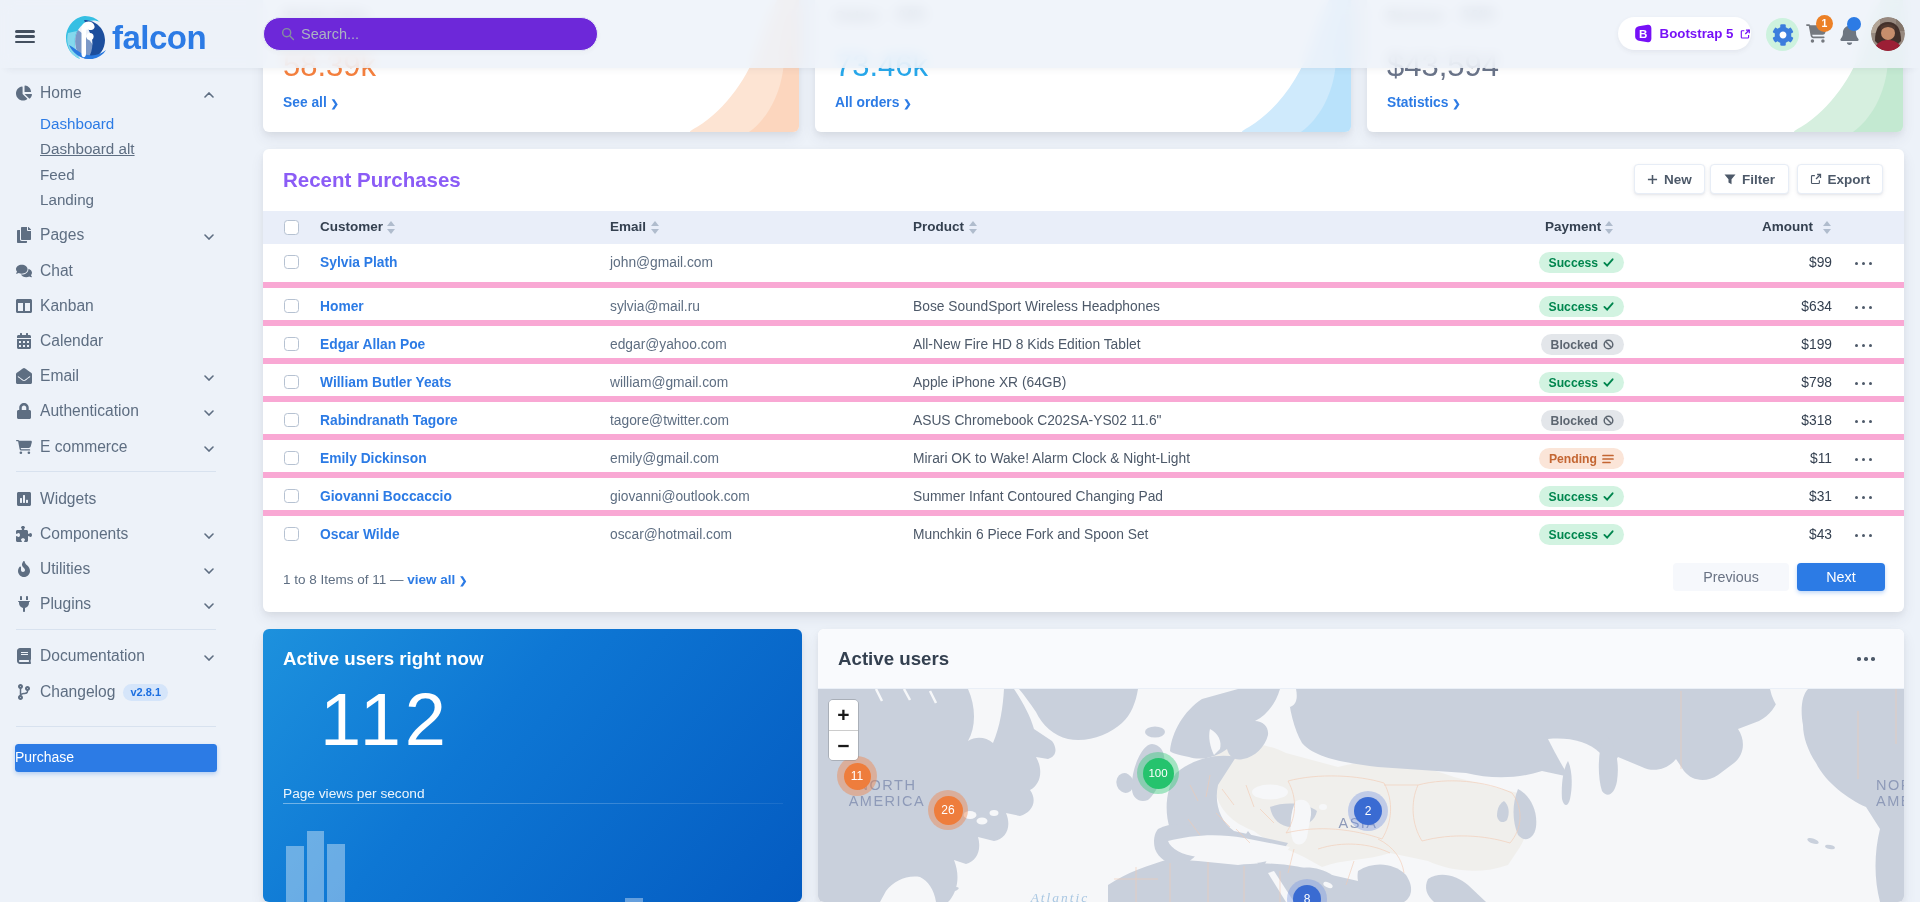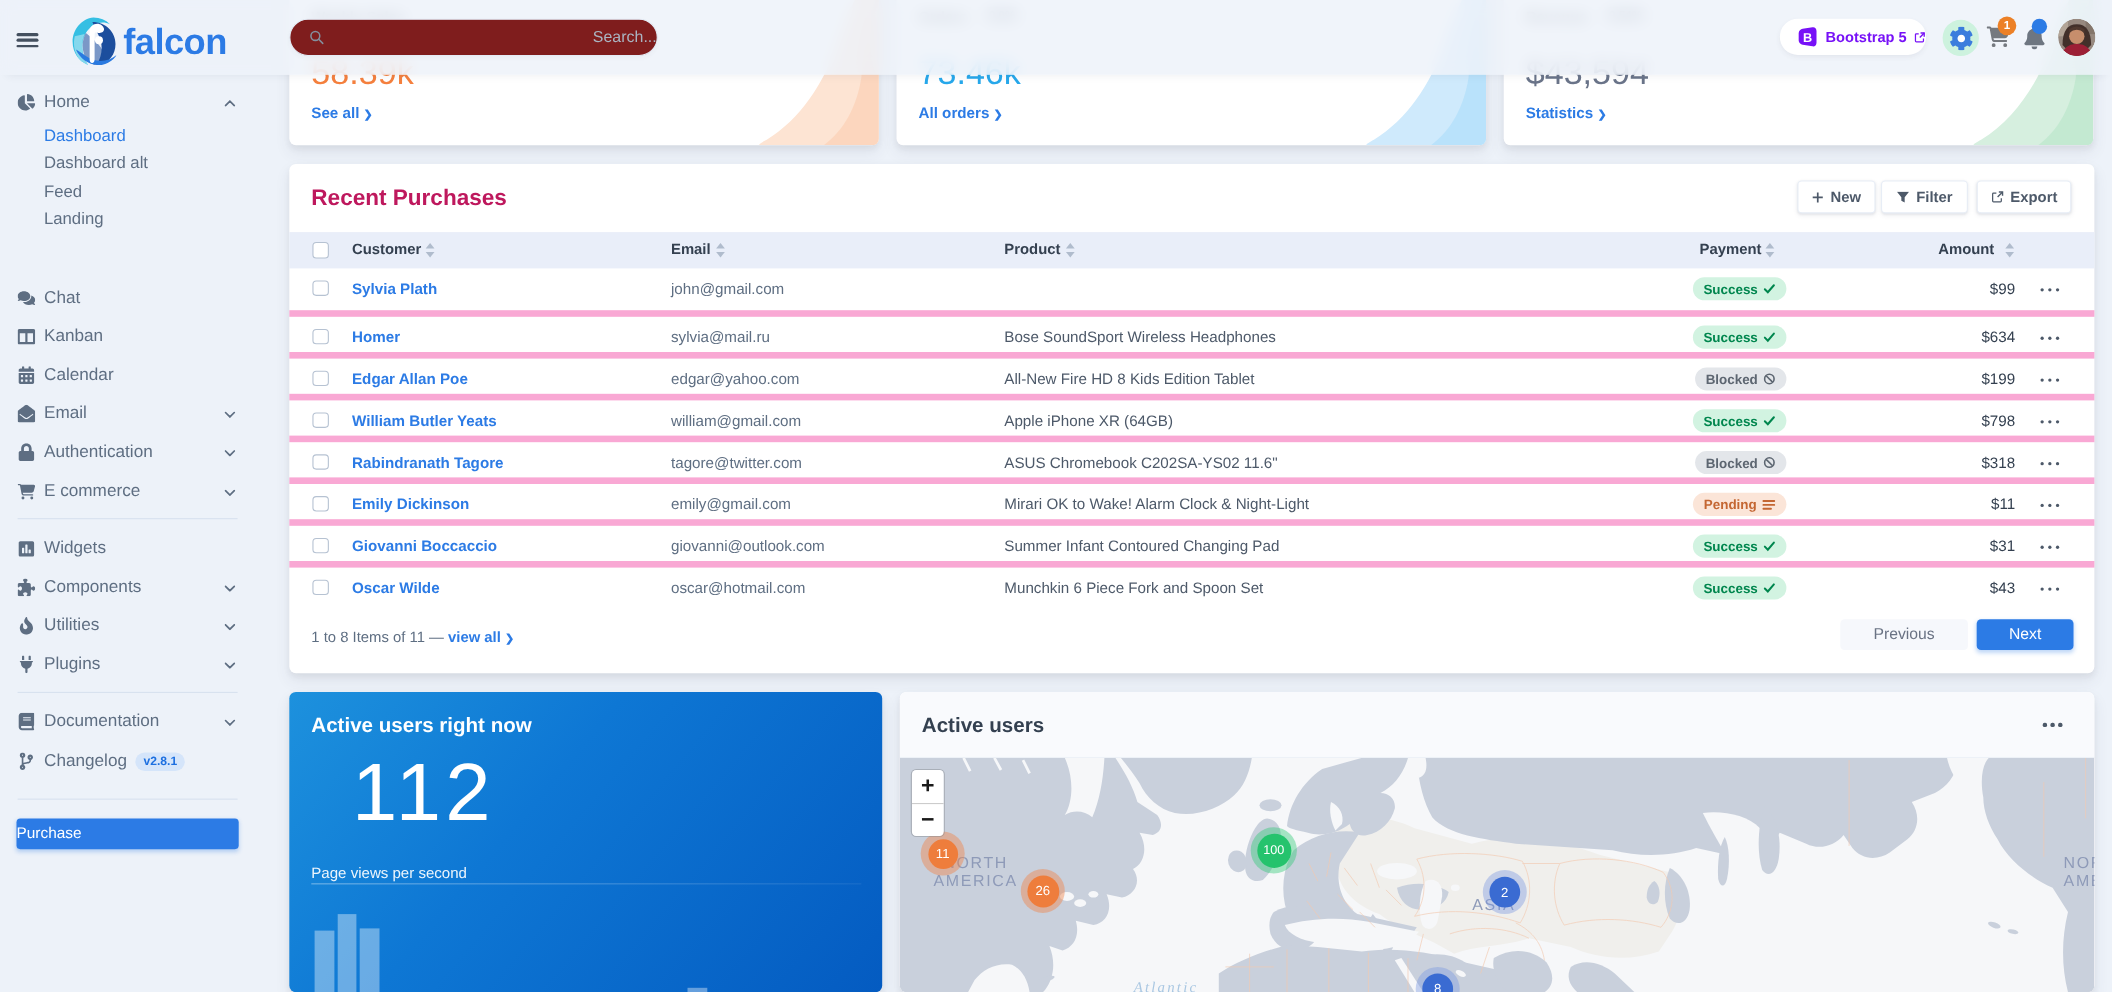--- a/index.html
+++ b/index.html
@@ -14,21 +14,21 @@
 .stat { top:-49px; height:181px; width:536px; overflow:hidden; }
 .stat .title { position:absolute; top:57px; left:20px; font-size:13.5px; font-weight:700; color:#344050; }
 .stat .pct { position:absolute; top:55px; font-size:10.5px; font-weight:700; padding:2px 6px; border-radius:10px; }
 .stat .num { position:absolute; top:97px; left:20px; font-size:31px; font-weight:500; letter-spacing:0; }
 .stat .link { position:absolute; top:144px; left:20px; font-size:13.8px; font-weight:700; color:#2c7be5; text-decoration:none; }
 .stat .link .ch { font-size:10px; letter-spacing:0; }
 .corner { position:absolute; top:0; right:0; bottom:0; width:112px; }
 
 
 #tablecard { left:263px; top:149px; width:1641px; height:463px; }
-.tc-title { position:absolute; left:20px; top:19px; font-size:20.5px; font-weight:700; color:#be185d; }
+.tc-title { position:absolute; left:20px; top:19px; font-size:20.5px; font-weight:700; color:#8b5cf6; }
 .btn-f { position:absolute; top:15px; height:30px; background:#fff; border:1px solid #e7edf6; border-radius:4px;
   box-shadow:0 1px 2px rgba(43,45,80,.08), 0 2px 5px rgba(43,45,80,.06); color:#4d5969; font-size:13.5px; font-weight:700;
   display:flex; align-items:center; justify-content:center; gap:6px; }
 .thead { position:absolute; left:0; top:62px; width:100%; height:32.5px; background:#e9eef9; }
 .thead .th { position:absolute; top:8px; font-size:13.5px; font-weight:700; color:#344050; }
 .cb { position:absolute; left:21px; width:14.5px; height:14.5px; background:#fff; border:1px solid #b6c2d2; border-radius:3.5px; }
 .sorticon { position:absolute; top:10px; width:8px; height:13px; }
 .sorticon:before { content:""; position:absolute; left:0; top:0; border-left:4px solid transparent; border-right:4px solid transparent; border-bottom:5px solid #b0bccd; }
 .sorticon:after { content:""; position:absolute; left:0; bottom:0; border-left:4px solid transparent; border-right:4px solid transparent; border-top:5px solid #b0bccd; }
 #tbody { position:absolute; left:0; top:94.5px; width:100%; }
@@ -98,23 +98,23 @@
 
 
 #navbar { position:absolute; left:0; top:0; width:1920px; height:68px; z-index:50;
   background:rgba(237,242,249,.84);
   -webkit-backdrop-filter:blur(7px); backdrop-filter:blur(7px);
   box-shadow:0 6px 8px -6px rgba(42,55,78,.09); }
 #burger { position:absolute; left:15px; top:30px; width:20px; }
 .bline { height:2.6px; background:#44505f; border-radius:2px; margin-bottom:2.8px; }
 #logoicon { position:absolute; left:64px; top:15px; width:42px; height:44px; }
 #logotext { position:absolute; left:112px; top:19px; font-size:33px; font-weight:700; color:#2c7be5; letter-spacing:-0.5px; }
-#searchbox { position:absolute; left:263px; top:17px; width:335px; height:34px; background:#7f1d1d;
+#searchbox { position:absolute; left:263px; top:17px; width:335px; height:34px; background:#6d28d9;
   border:1px solid #e4ebf5; border-radius:17px; display:flex; align-items:center;
-  font-size:14.5px; color:#aab4c1; box-shadow:0 2px 4px rgba(65,69,88,.04);justify-content:space-between; }
+  font-size:14.5px; color:#aab4c1; box-shadow:0 2px 4px rgba(65,69,88,.04); }
 #searchbox .mag { width:14px; height:14px; margin:0 6px 0 17px; }
 #bspill { position:absolute; left:1618px; top:17px; width:133px; height:33px; background:#fff;
   border-radius:17px; display:flex; align-items:center; box-shadow:0 2px 5px rgba(65,69,88,.08); }
 #bspill .bslogo { width:21px; height:19px; margin-left:16px; }
 #bspill .bstxt { color:#7711f7; font-weight:700; font-size:13.3px; margin-left:7px; }
 #bspill .extlink { width:12px; height:12px; margin-left:7px; }
 #gearwrap { position:absolute; left:1766px; top:18px; width:33px; height:33px; border-radius:50%;
   background:#cdf2de; display:flex; align-items:center; justify-content:center; }
 #cartwrap { position:absolute; left:1806px; top:23px; }
 .badge1 { position:absolute; left:10px; top:-8px; width:17px; height:17px; border-radius:50%;
@@ -430,23 +430,34 @@
           <svg viewBox="0 0 544 512">
             <path fill="#5e6e82" d="M527.79 288H290.5l158.03 158.03c6.04 6.04 15.98 6.53 22.19.68 38.7-36.46 65.32-85.61 73.13-140.86 1.34-9.46-6.51-17.85-16.06-17.85zm-15.57-82.61C503.92 96.54 415.46 8.08 306.61-.22 297.6-.9 290 6.67 290 15.71V224h208.39c9.04 0 16.61-7.6 15.92-16.61zM224 288V50.71c0-9.55-8.39-17.4-17.84-16.06C86.99 51.49-4.1 155.6.14 280.37 4.5 408.51 114.83 513.59 243.03 511.98c50.4-.63 96.97-17.87 134.56-46.29 7.9-5.97 8.5-17.72 1.5-24.72L224 288z"></path>
           </svg>
         </span>
       Home
       <span class="caret"><svg width="10" height="6" viewBox="0 0 10 6">
             <path d="M1 5 L5 1 L9 5" fill="none" stroke="#5e6e82" stroke-width="1.6" stroke-linecap="round"></path>
           </svg></span>
     </div>
     <div class="nav-sub" style="top:110px; color:#2c7be5;">Dashboard</div>
-    <div class="nav-sub" style="top:135px;">Dashboard alt</div>
+    <div class="nav-sub" style="top:135px;text-decoration:underline;">Dashboard alt</div>
     <div class="nav-sub" style="top:161px;">Feed</div>
     <div class="nav-sub" style="top:186px;">Landing</div>
+    <div class="nav-item" style="top:218px;">
+      <span class="nicon">
+          <svg viewBox="0 0 448 512">
+            <path fill="#5e6e82" d="M320 448v40c0 13.255-10.745 24-24 24H24c-13.255 0-24-10.745-24-24V120c0-13.255 10.745-24 24-24h72v296c0 30.879 25.121 56 56 56h168zm0-344V0H152c-13.255 0-24 10.745-24 24v368c0 13.255 10.745 24 24 24h272c13.255 0 24-10.745 24-24V128H344c-13.2 0-24-10.8-24-24zm120.971-31.029L375.029 7.029A24 24 0 0 0 358.059 0H352v96h96v-6.059a24 24 0 0 0-7.029-16.97z"></path>
+          </svg>
+        </span>
+      Pages
+      <span class="caret"><svg width="10" height="6" viewBox="0 0 10 6">
+            <path d="M1 1 L5 5 L9 1" fill="none" stroke="#5e6e82" stroke-width="1.6" stroke-linecap="round"></path>
+          </svg></span>
+    </div>
     <div class="nav-item" style="top:254px;">
       <span class="nicon">
           <svg viewBox="0 0 576 512">
             <path fill="#5e6e82" d="M416 192c0-88.4-93.1-160-208-160S0 103.6 0 192c0 34.3 14.1 65.9 38 92-13.4 30.2-35.5 54.2-35.8 54.5-2.2 2.3-2.8 5.7-1.5 8.7S4.8 352 8 352c36.6 0 66.9-12.3 88.7-25 32.2 15.7 70.3 25 111.3 25 114.9 0 208-71.6 208-160zm122 220c23.9-26 38-57.7 38-92 0-66.9-53.5-124.2-129.3-148.1.9 6.6 1.3 13.3 1.3 20.1 0 105.9-107.7 192-240 192-10.8 0-21.3-.8-31.7-1.9C207.8 439.6 281.8 480 368 480c41 0 79.1-9.2 111.3-25 21.8 12.7 52.1 25 88.7 25 3.2 0 6.1-1.9 7.3-4.8 1.3-3 .7-6.4-1.5-8.7-.3-.3-22.4-24.2-35.8-54.5z"></path>
           </svg>
         </span>
       Chat
     </div>
     <div class="nav-item" style="top:289px;">
       <span class="nicon">

